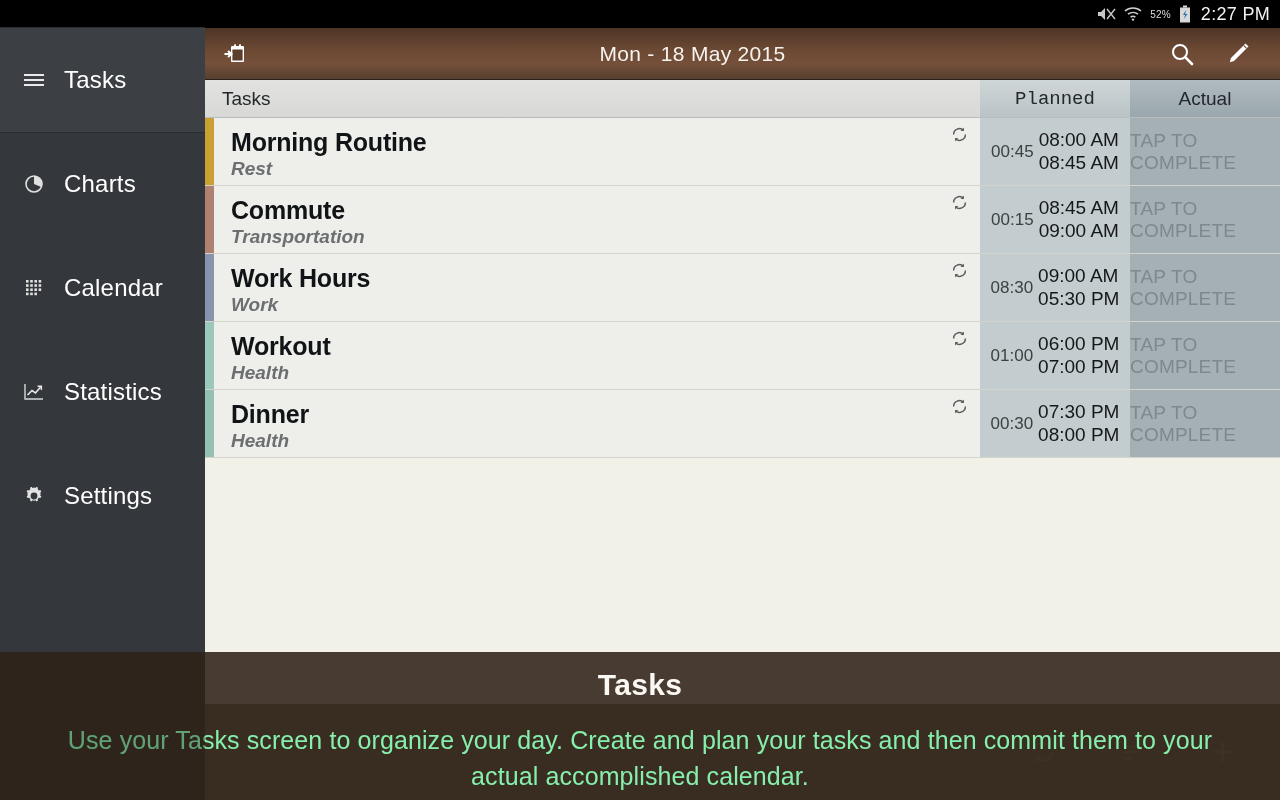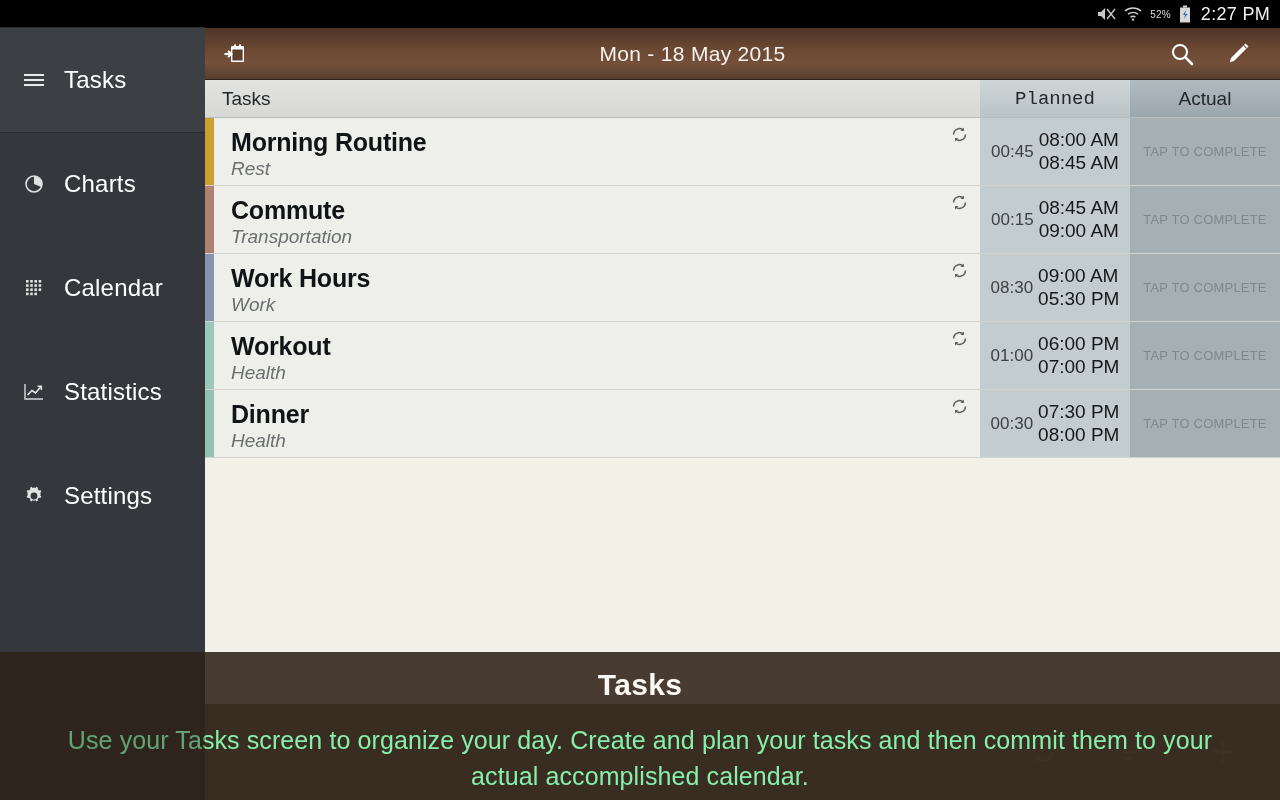--- a/index.html
+++ b/index.html
@@ -109,40 +109,40 @@
   #task-list { position: relative; background: #84cc16; }
   .task-row { display: flex; height: 68px; border-bottom: 1px solid #d4d4cc; }
   .tr-color { width: 9px; flex: none; }
   .tr-main {
     flex: 1; position: relative;
     background: #eeeeea;
     padding: 6px 0 0 17px;
     display: flex; flex-direction: column; justify-content: center;
   }
   .tr-title { font-size: 25px; font-weight: bold; color: #111416; line-height: 1.08; letter-spacing: -.2px; }
-  .tr-sub { font-size: 19px; font-style: italic; color: #6c6f71; line-height: 1.25; margin-top: 1px; }
+  .tr-sub { font-size: 19px; font-style: italic; color: #6c6f71; line-height: 1.25; margin-top: 1px; font-weight: bold; }
   .tr-repeat {
     position: absolute; right: 12px; top: 7px;
     width: 18px; height: 18px; color: #595c5e;
     display: flex; align-items: center; justify-content: center;
   }
   .tr-planned {
     width: 150px; flex: none;
     background: #c3ccce;
     display: flex; align-items: center; justify-content: center;
     gap: 5px;
   }
   .tr-planned .dur { font-size: 17px; color: #3d4143; }
   .tr-planned .times { display: flex; flex-direction: column; }
   .tr-planned .times span { font-size: 19px; color: #15181a; line-height: 1.18; }
   .tr-actual {
     width: 150px; flex: none;
     background: #a5b0b5;
     display: flex; align-items: center; justify-content: center;
-    color: #7e888d; font-size: 13px; letter-spacing: .2px;
+    color: #7e888d; font-size: 19px; letter-spacing: .2px;
   }
   #list-filler { background: #f2f1e8; }
 
   
   #bottom-bar {
     position: absolute; left: 205px; bottom: 0;
     width: 1075px; height: 96px;
     background: #3b2d23;
     display: flex; align-items: center; justify-content: flex-end;
     gap: 60px; padding-right: 42px;

